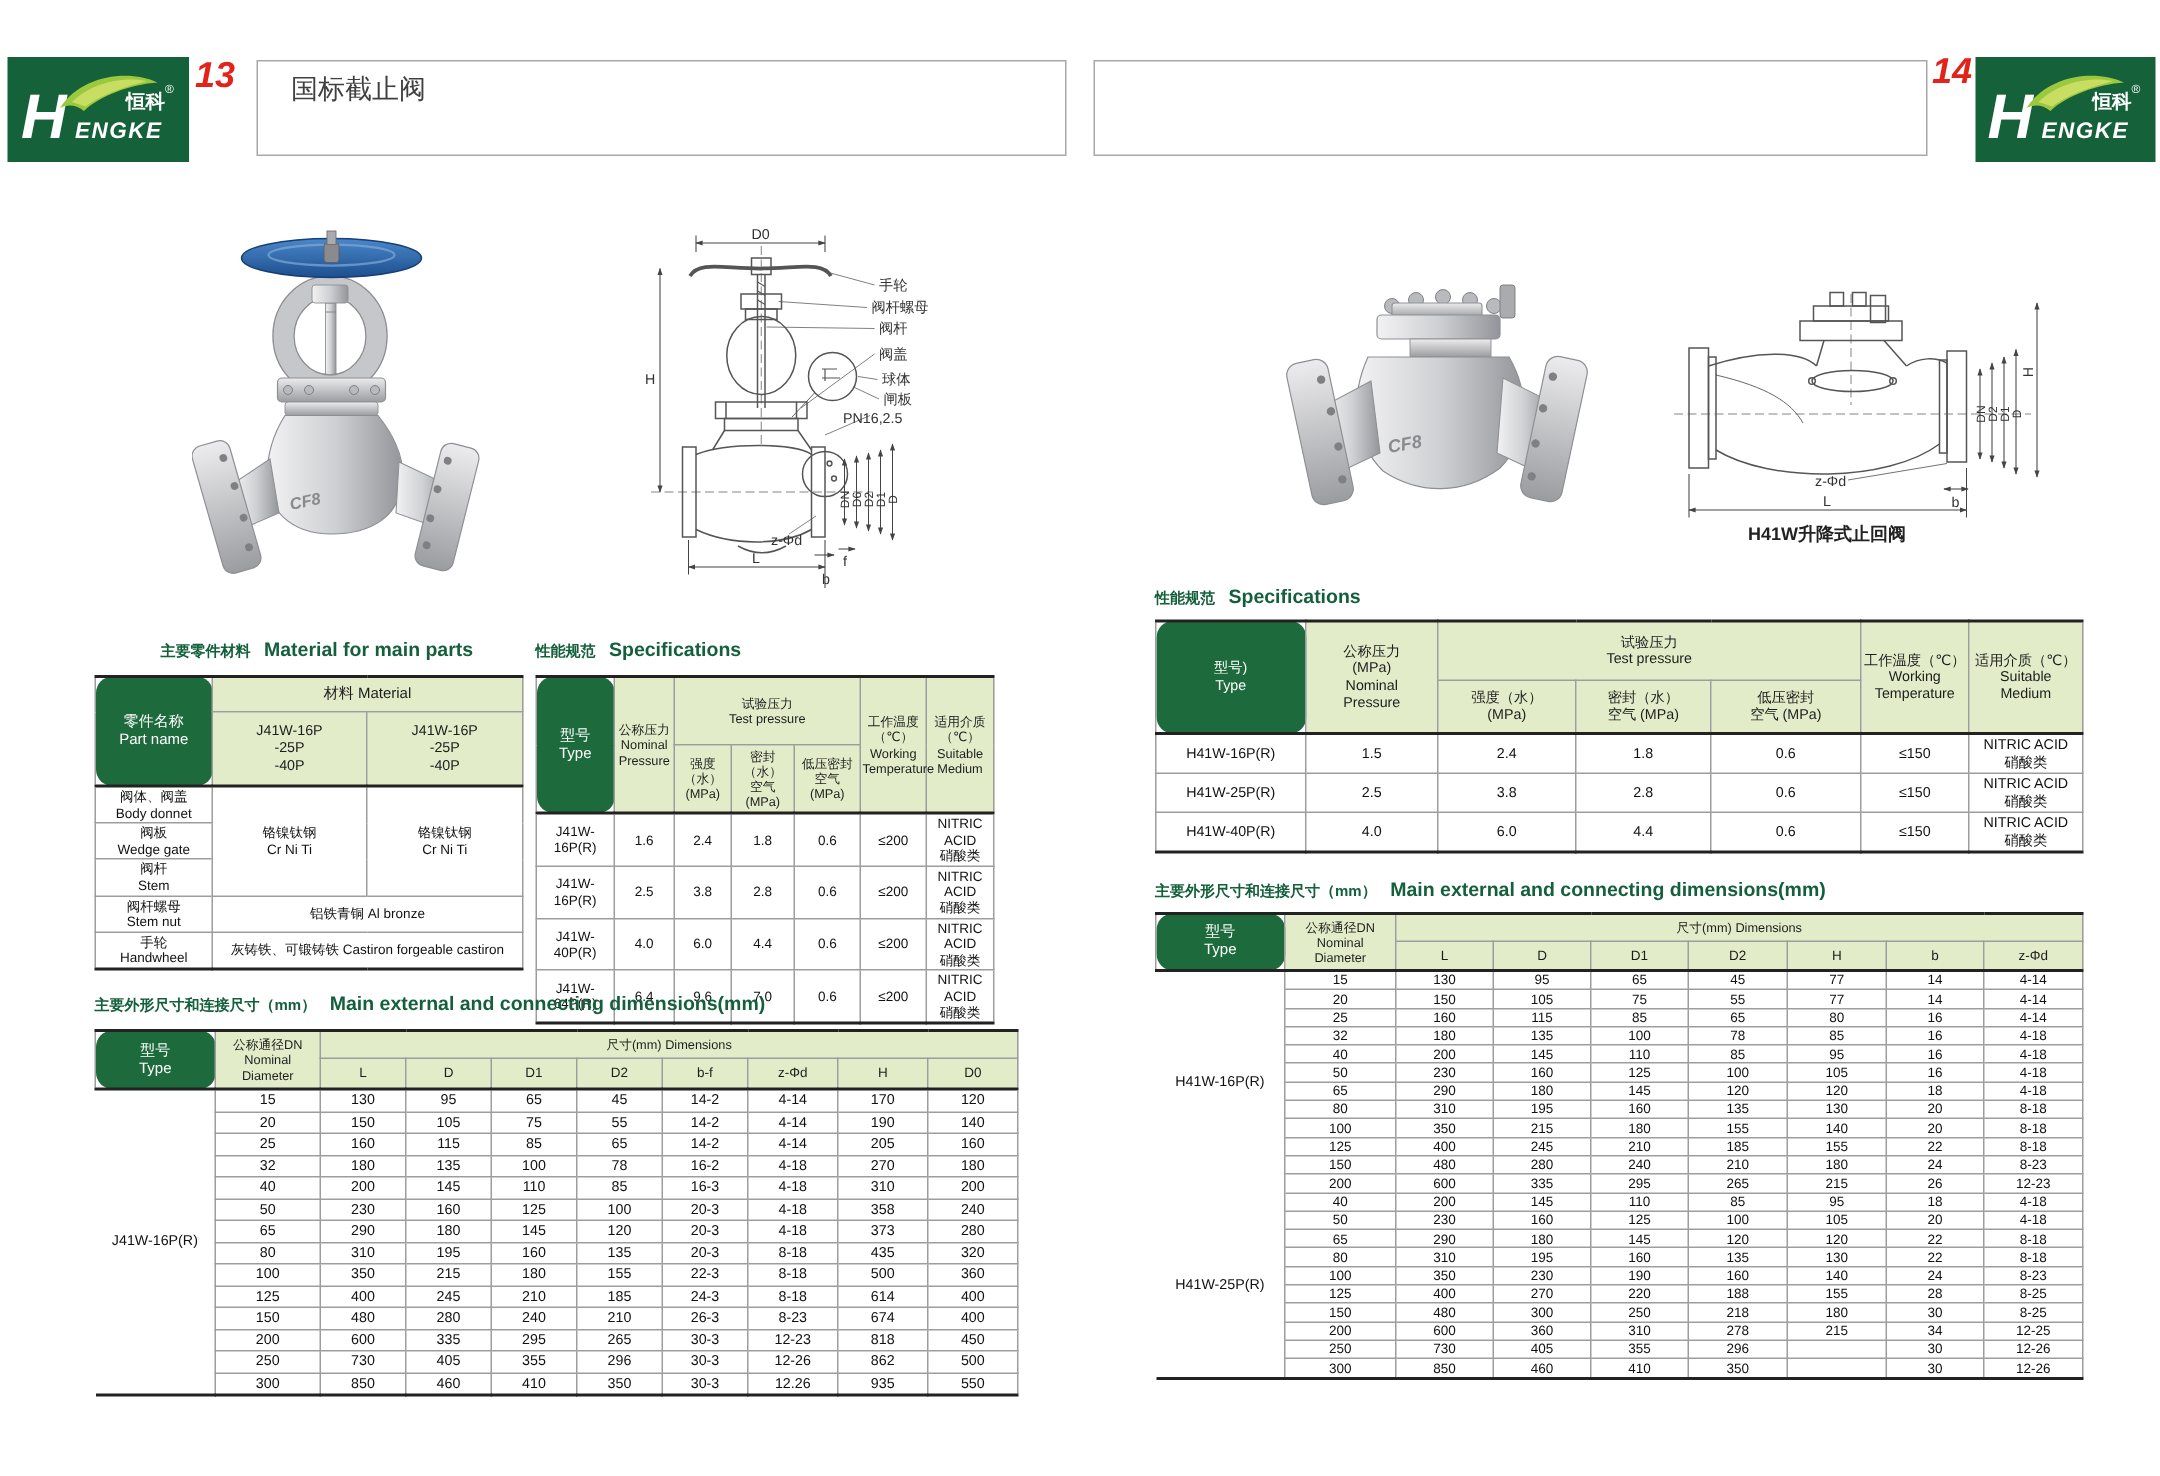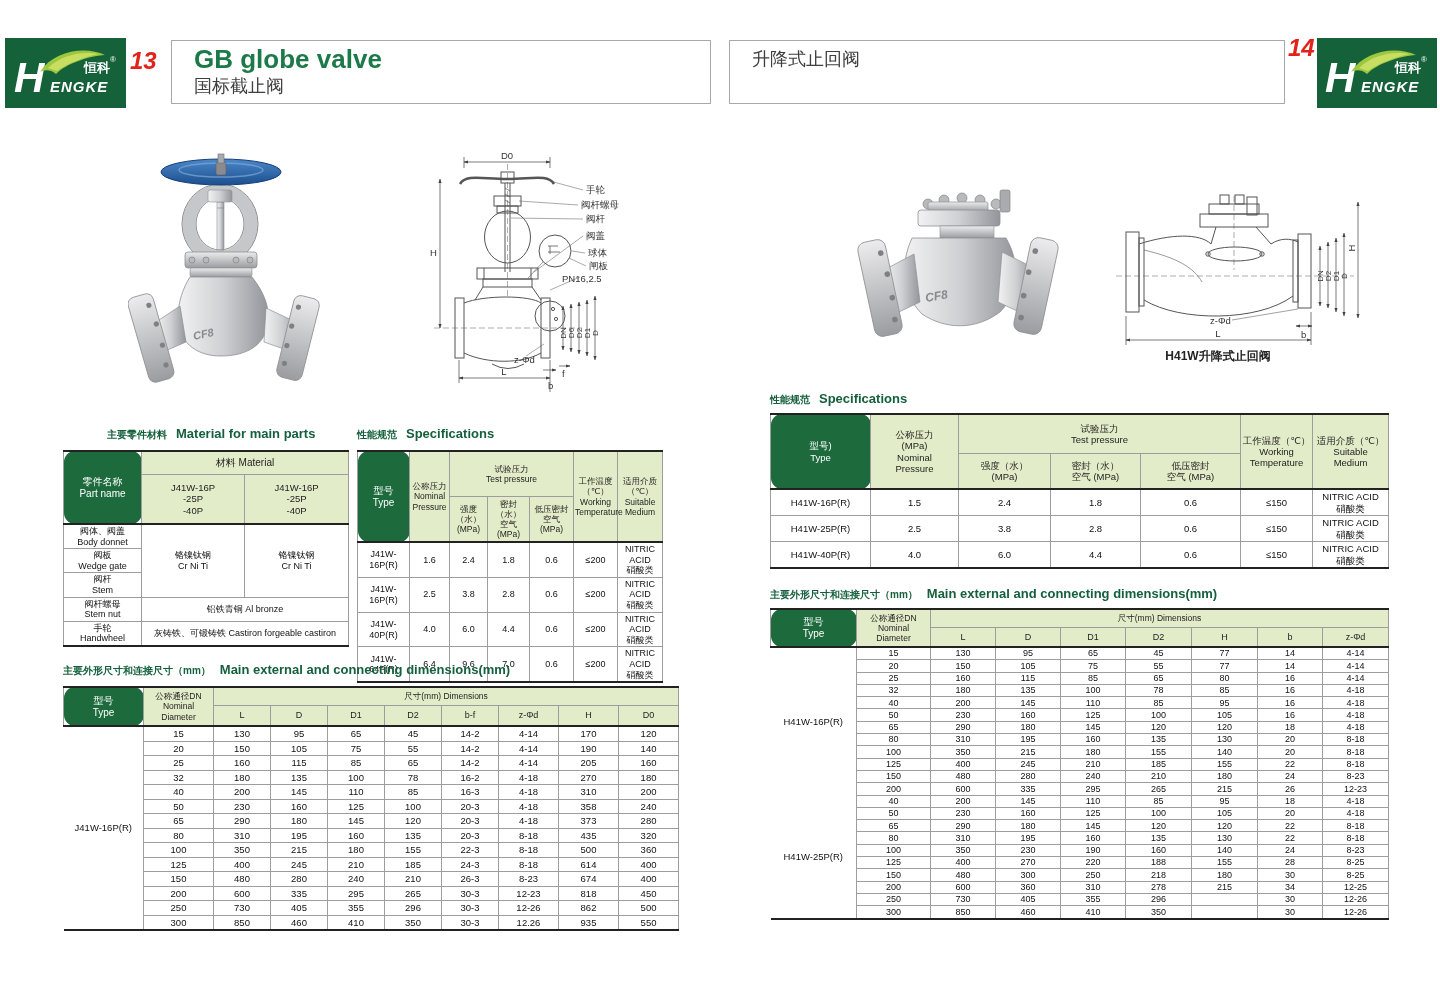--- a/index.html
+++ b/index.html
@@ -4,21 +4,21 @@
 <style>
   html,body{margin:0;padding:0;background:#fff;}
   body{width:1440px;height:984px;overflow:hidden;position:relative;
        font-family:"Liberation Sans","DejaVu Sans",sans-serif;color:#222;}
   .abs{position:absolute;}
   
   .logo-box{background:#15613a;display:flex;align-items:center;justify-content:center;}
   .logo-l{left:5px;top:38px;width:121px;height:70px;}
   .logo-r{left:1317px;top:38px;width:120px;height:70px;}
   .page-num{color:#e2231a;font-size:24px;font-weight:bold;font-style:italic;}
-  .num-l{left:130px;top:47px;}
+  .num-l{left:130px;top:37px;}
   .num-r{left:1288px;top:34px;}
   .title-box{border:1px solid #a8a8a8;background:#fff;padding:5px 0 0 22px;box-sizing:border-box;}
   .box-l{left:171px;top:40px;width:540px;height:64px;}
   .box-r{left:729px;top:40px;width:556px;height:64px;}
   .hd-title{font-size:26px;font-weight:bold;color:#1b7a47;line-height:1.05;}
   .hd-sub{font-size:18px;color:#404040;margin-top:1px;}
   
   .sec-title{color:#15603c;white-space:nowrap;}
   .sec-title .cn{font-size:10px;font-weight:bold;}
   .sec-title .en{font-size:13px;font-weight:bold;margin-left:9px;}
@@ -76,25 +76,23 @@
     <text x="4" y="50" font-size="42" font-style="italic" font-weight="bold" fill="#fff">H</text>
     <path d="M30,30 C44,8 76,4 95,13 C78,14 56,22 46,32 C40,27 34,28 30,30 Z" fill="#9cc83e"></path>
     <path d="M38,26 C52,12 74,9 88,12 C72,16 56,22 47,29 Z" fill="#c8de62"></path>
     <text x="40" y="50" font-size="15" font-style="italic" font-weight="bold" letter-spacing="1" fill="#fff">ENGKE</text>
     <text x="74" y="30" font-size="13" font-weight="bold" fill="#fff">恒科</text>
     <text x="100" y="20" font-size="8" fill="#fff">®</text>
   </svg>
 </div>
 <div class="abs page-num num-l">13</div>
 <div class="abs title-box box-l">
-  <div class="hd-title">GB globe valve</div>
   <div class="hd-sub">国标截止阀</div>
 </div>
 <div class="abs title-box box-r">
-  <div class="hd-sub">升降式止回阀</div>
 </div>
 <div class="abs page-num num-r">14</div>
 <div class="abs logo-box logo-r">
   <svg width="112" height="62" viewBox="0 0 112 62">
     <text x="4" y="50" font-size="42" font-style="italic" font-weight="bold" fill="#fff">H</text>
     <path d="M30,30 C44,8 76,4 95,13 C78,14 56,22 46,32 C40,27 34,28 30,30 Z" fill="#9cc83e"></path>
     <path d="M38,26 C52,12 74,9 88,12 C72,16 56,22 47,29 Z" fill="#c8de62"></path>
     <text x="40" y="50" font-size="15" font-style="italic" font-weight="bold" letter-spacing="1" fill="#fff">ENGKE</text>
     <text x="74" y="30" font-size="13" font-weight="bold" fill="#fff">恒科</text>
     <text x="100" y="20" font-size="8" fill="#fff">®</text>

